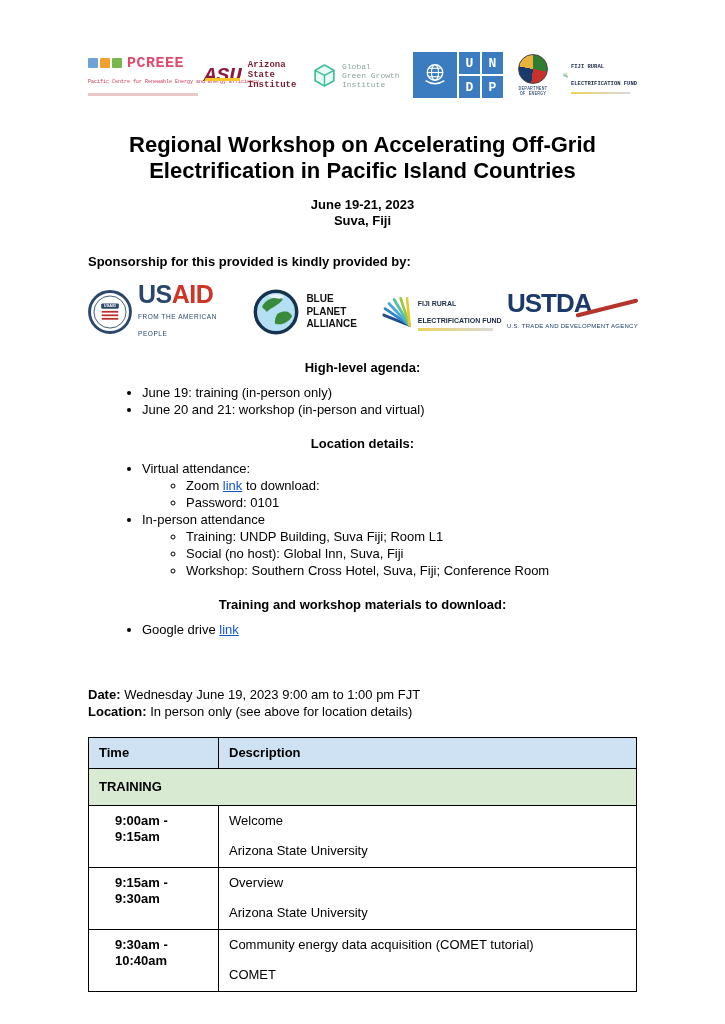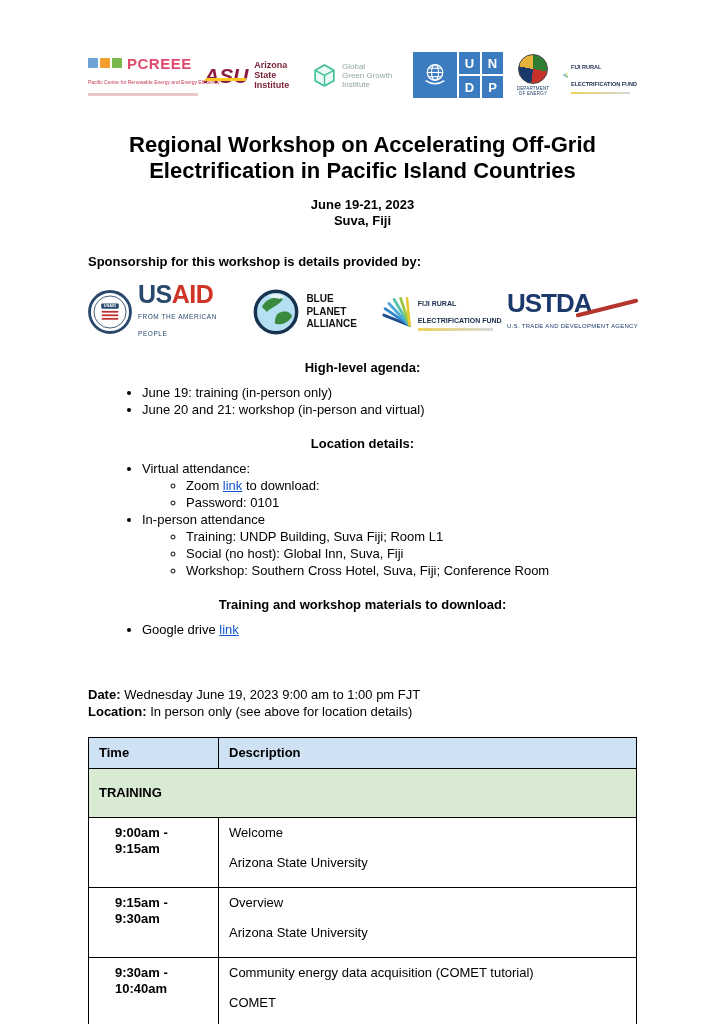--- a/index.html
+++ b/index.html
@@ -9,21 +9,21 @@
     width: 725px; height: 1024px;
     margin: 0 auto;
     background: #ffffff;
     font-family: "Liberation Sans", sans-serif;
     font-size: 13px; line-height: 17px; color: #000;
     padding: 48px 88px 0 88px;
     overflow: hidden;
   }
 
   
-  .logo-row { display: flex; justify-content: space-between; align-items: center; height: 54px; }
+  .logo-row { display: flex; justify-content: space-between; align-items: center; height: 54px; font-family: Liberation Mono, monospace; }
 
   .pcreee { width: 110px; }
   .pcreee-top { display: flex; align-items: center; }
   .pcreee-sq { width: 10px; height: 10px; margin-right: 2px; border-radius: 1px; }
   .sq-blue { background: #6fa3d8; } .sq-orange { background: #f29f2e; } .sq-green { background: #79b94c; }
   .pcreee-word { font-size: 15px; font-weight: bold; color: #e04a6c; letter-spacing: .5px; margin-left: 3px; }
   .pcreee-tag { font-size: 5px; color: #c23a56; margin-top: 2px; white-space: nowrap; }
   .pcreee-bar { height: 3px; width: 100%; background: #d89a9a; opacity: .55; margin-top: 2px; }
 
   .asu { display: flex; align-items: center; width: 102px; }
@@ -86,23 +86,23 @@
 
   a.link { color: var(--link, #1155cc); text-decoration: underline; cursor: pointer; }
 
   .spacer { height: 40px; }
 
   
   table.agenda { border-collapse: collapse; width: 100%; margin-top: 17px; }
   table.agenda th, table.agenda td { border: 1px solid #000; text-align: left; vertical-align: top; font-size: 13px; line-height: 16px; }
   table.agenda th { background: var(--table-header-bg, #cfe2f3); padding: 7px 10px; font-weight: bold; }
   .col-time { width: 130px; }
-  td.section-cell { background: var(--table-section-bg, #d9ead3); font-weight: bold; padding: 16px 10px; }
+  td.section-cell { background: var(--table-section-bg, #d9ead3); font-weight: bold; padding: 10px 10px; }
   td.time-cell { font-weight: bold; padding: 7px 26px; }
-  td.desc-cell { padding: 7px 10px 16px 10px; margin-top: 32px; }
+  td.desc-cell { padding: 7px 10px 8px 10px; margin-top: 32px; }
   .desc-line2 { margin-top: 14px; }
 </style>
 </head>
 <body>
 
 <div class="page">
 
   <div class="logo-row">
 
     <div class="pcreee">
@@ -184,21 +184,21 @@
 
   <h1 class="title">
     <span>Regional Workshop on Accelerating Off-Grid</span><br>
     <span>Electrification in Pacific Island Countries</span>
   </h1>
   <div class="subtitle">
     <div>June 19-21, 2023</div>
     <div>Suva, Fiji</div>
   </div>
 
-  <p class="bold sponsor-heading">Sponsorship for this workshop is details provided by:</p>
+  <p class="bold sponsor-heading">Sponsorship for this provided is kindly provided by:</p>
 
   <div class="sponsor-row">
 
     <div class="usaid">
       <svg class="usaid-seal" viewBox="0 0 40 40" width="44" height="44">
         <circle cx="20" cy="20" r="18.6" fill="#fff" stroke="#29486b" stroke-width="2.6"></circle>
         <circle cx="20" cy="20" r="14.6" fill="#fff" stroke="#29486b" stroke-width="0.8"></circle>
         <rect x="12" y="12.2" width="16" height="4.8" rx="1" fill="#29486b"></rect>
         <text x="20" y="15.9" font-size="3.6" fill="#ffffff" text-anchor="middle" font-weight="bold">USAID</text>
         <g fill="#bf2e2e">

